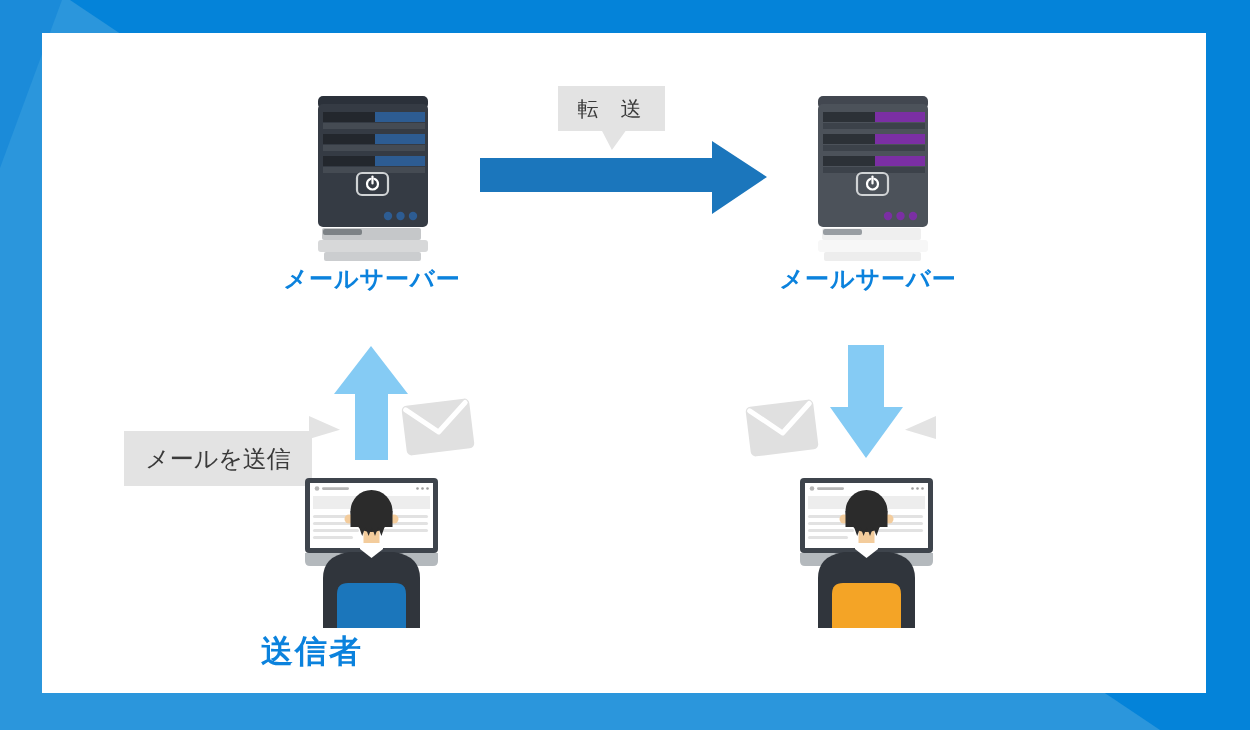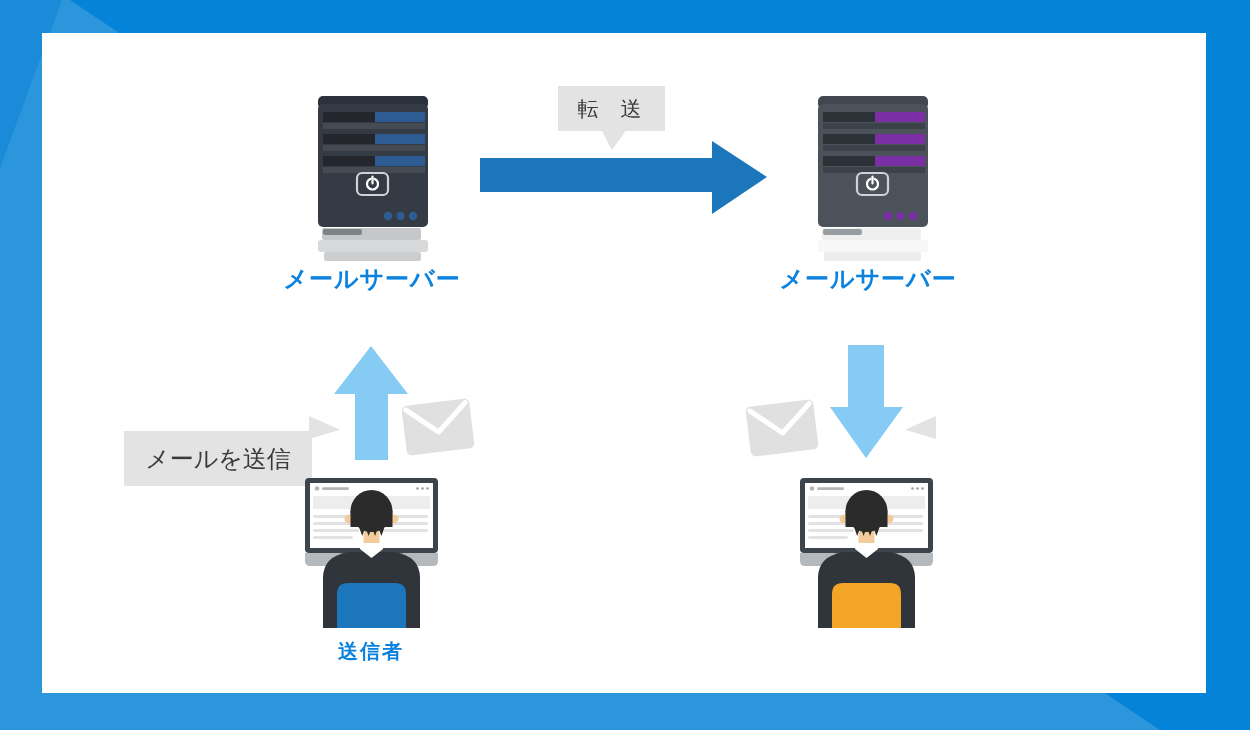--- a/index.html
+++ b/index.html
@@ -8,22 +8,22 @@
   .frame-light{position:absolute;inset:0;background:var(--frame-light,#2b96dc);
     clip-path:polygon(70px 0,1160px 730px,0 730px,0 0);}
   .frame-corner{position:absolute;inset:0;background:var(--frame-corner,#1b8bd9);
     clip-path:polygon(0 0,62px 0,0 168px);}
   .panel{position:absolute;left:42px;top:33px;width:1164px;height:660px;background:#ffffff;}
   .abs{position:absolute;}
 
   
   .srv-label{position:absolute;width:220px;text-align:center;color:var(--label-blue,#0b82dd);
     font-weight:bold;font-size:24px;line-height:29px;letter-spacing:1px;}
-  .user-label{position:absolute;width:220px;text-align:center;color:var(--label-blue,#0b82dd);
-    font-weight:bold;font-size:20px;line-height:30px;letter-spacing:2px;}
+  .user-label{position:absolute;width:220px;text-align:left;color:var(--label-blue,#0b82dd);
+    font-weight:bold;font-size:32px;line-height:30px;letter-spacing:2px;}
 
   
   .bubble{position:absolute;background:var(--bubble-gray,#e3e3e3);color:var(--bubble-text,#3a3a3a);
     font-weight:normal;text-align:center;}
   .bubble-transfer{left:558px;top:86px;width:107px;height:45px;line-height:45px;font-size:21px;letter-spacing:8px;padding-left:4px;box-sizing:border-box;}
   .bubble-send{left:124px;top:395px;width:188px;height:55px;line-height:55px;font-size:24px;margin-top:36px;}
   .bubble-receive{left:935px;top:393px;width:173px;height:57px;line-height:57px;font-size:24px;}
   .tail{position:absolute;background:var(--bubble-gray,#e3e3e3);}
   .tail-transfer{left:601px;top:129px;width:26px;height:21px;clip-path:polygon(0 0,100% 0,42% 100%);}
   .tail-send{left:309px;top:416px;width:31px;height:23px;clip-path:polygon(0 0,100% 60%,0 100%);}

